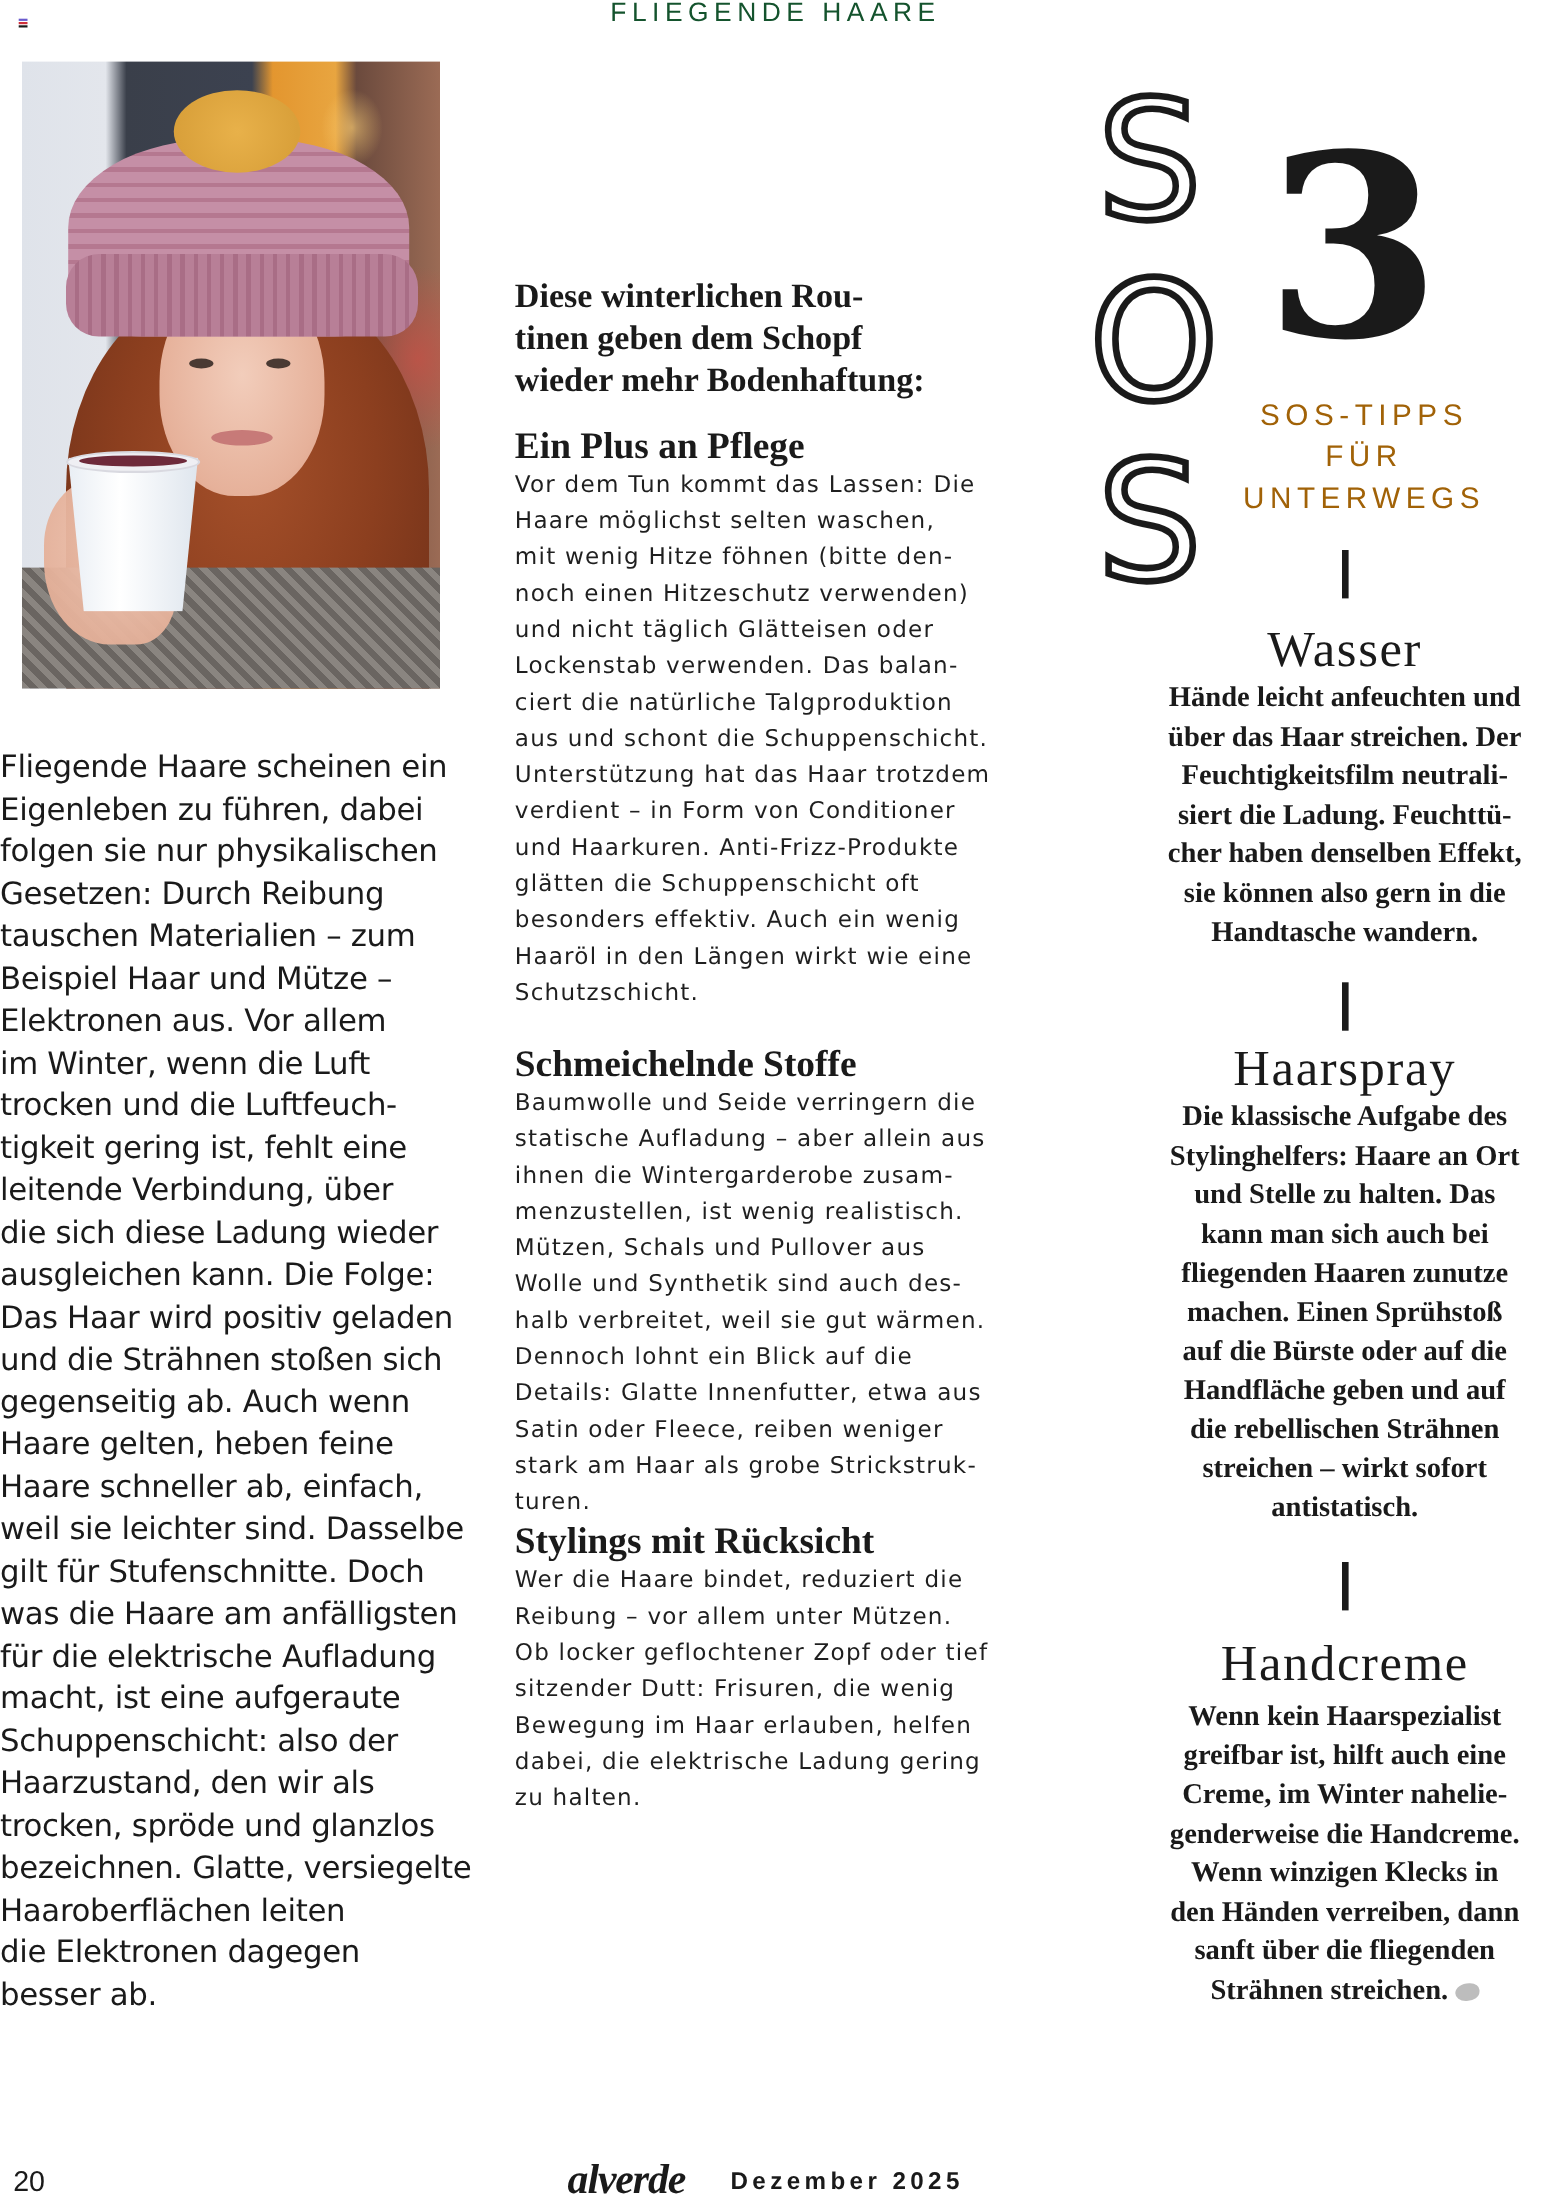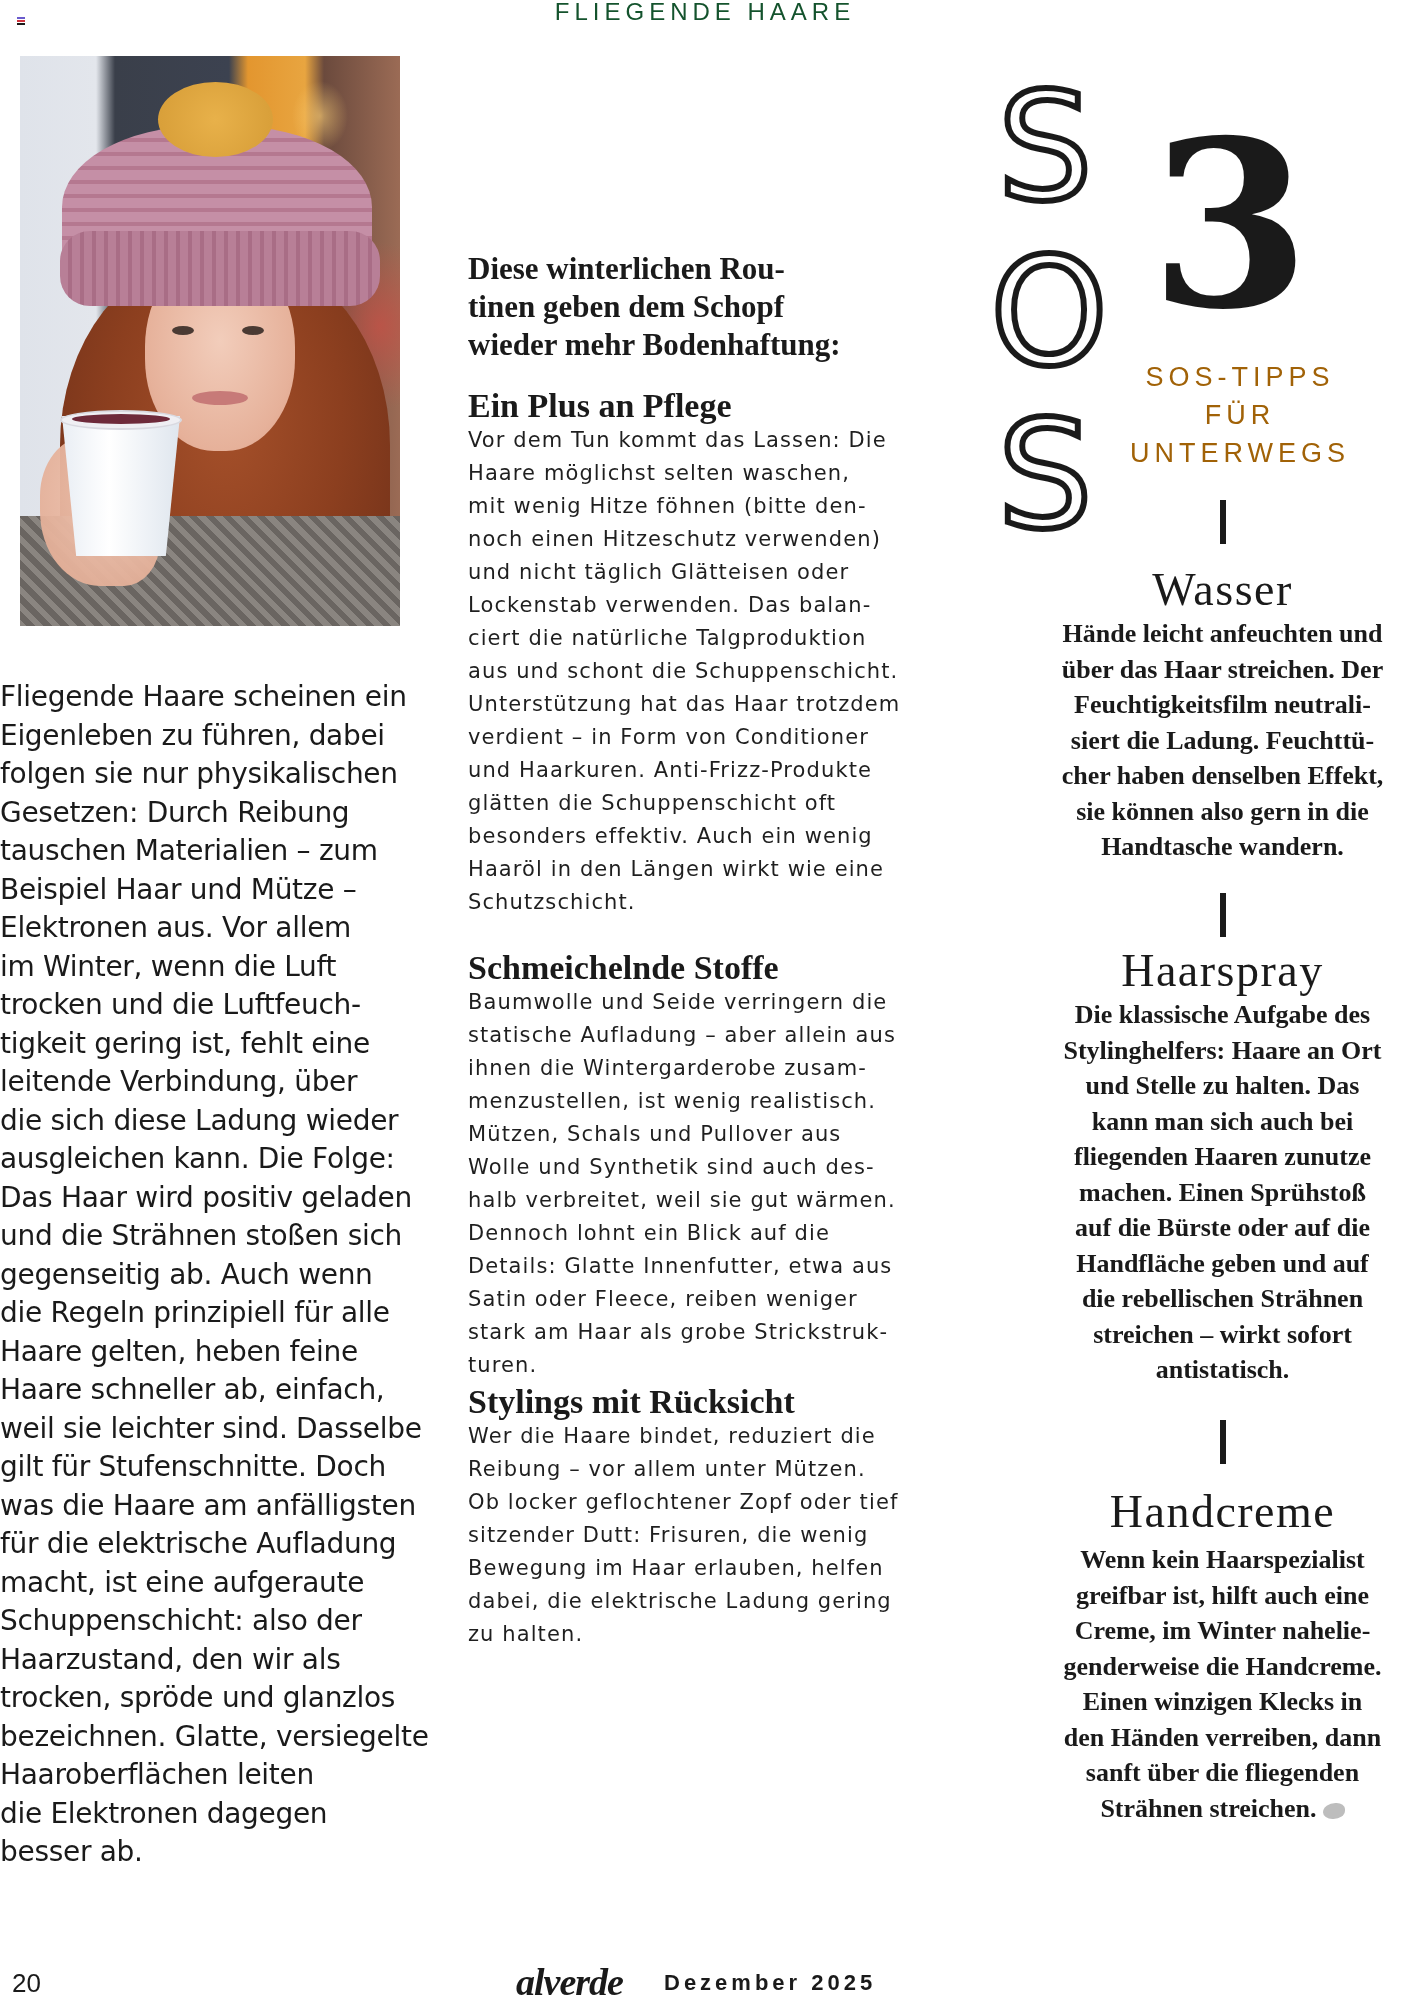--- a/index.html
+++ b/index.html
@@ -201,21 +201,20 @@
     <span>Elektronen aus. Vor allem</span>
     <span>im Winter, wenn die Luft</span>
     <span>trocken und die Luftfeuch-</span>
     <span>tigkeit gering ist, fehlt eine</span>
     <span>leitende Verbindung, über</span>
     <span>die sich diese Ladung wieder</span>
     <span>ausgleichen kann. Die Folge:</span>
     <span>Das Haar wird positiv geladen</span>
     <span>und die Strähnen stoßen sich</span>
     <span>gegenseitig ab. Auch wenn</span>
-    <span>die Regeln prinzipiell für alle</span>
     <span>Haare gelten, heben feine</span>
     <span>Haare schneller ab, einfach,</span>
     <span>weil sie leichter sind. Dasselbe</span>
     <span>gilt für Stufenschnitte. Doch</span>
     <span>was die Haare am anfälligsten</span>
     <span>für die elektrische Aufladung</span>
     <span>macht, ist eine aufgeraute</span>
     <span>Schuppenschicht: also der</span>
     <span>Haarzustand, den wir als</span>
     <span>trocken, spröde und glanzlos</span>
@@ -329,21 +328,21 @@
 </div>
 
 <div class="tip" style="top:1420px;">
   <div class="divider"></div>
   <h3 style="margin-top:22px;">Handcreme</h3>
   <div class="tip-body" id="tip2" style="margin-top:4px;">
       <span>Wenn kein Haarspezialist</span>
       <span>greifbar ist, hilft auch eine</span>
       <span>Creme, im Winter nahelie-</span>
       <span>genderweise die Handcreme.</span>
-      <span>Einen winzigen Klecks in</span>
+      <span>Wenn winzigen Klecks in</span>
       <span>den Händen verreiben, dann</span>
       <span>sanft über die fliegenden</span>
       <span>Strähnen streichen.<span class="end-mark" style="display: inline-block;"></span></span>
     </div>
 </div>
 
 <div class="page-num">20</div>
 <div class="brand">alverde</div>
 <div class="issue">Dezember 2025</div>
 

